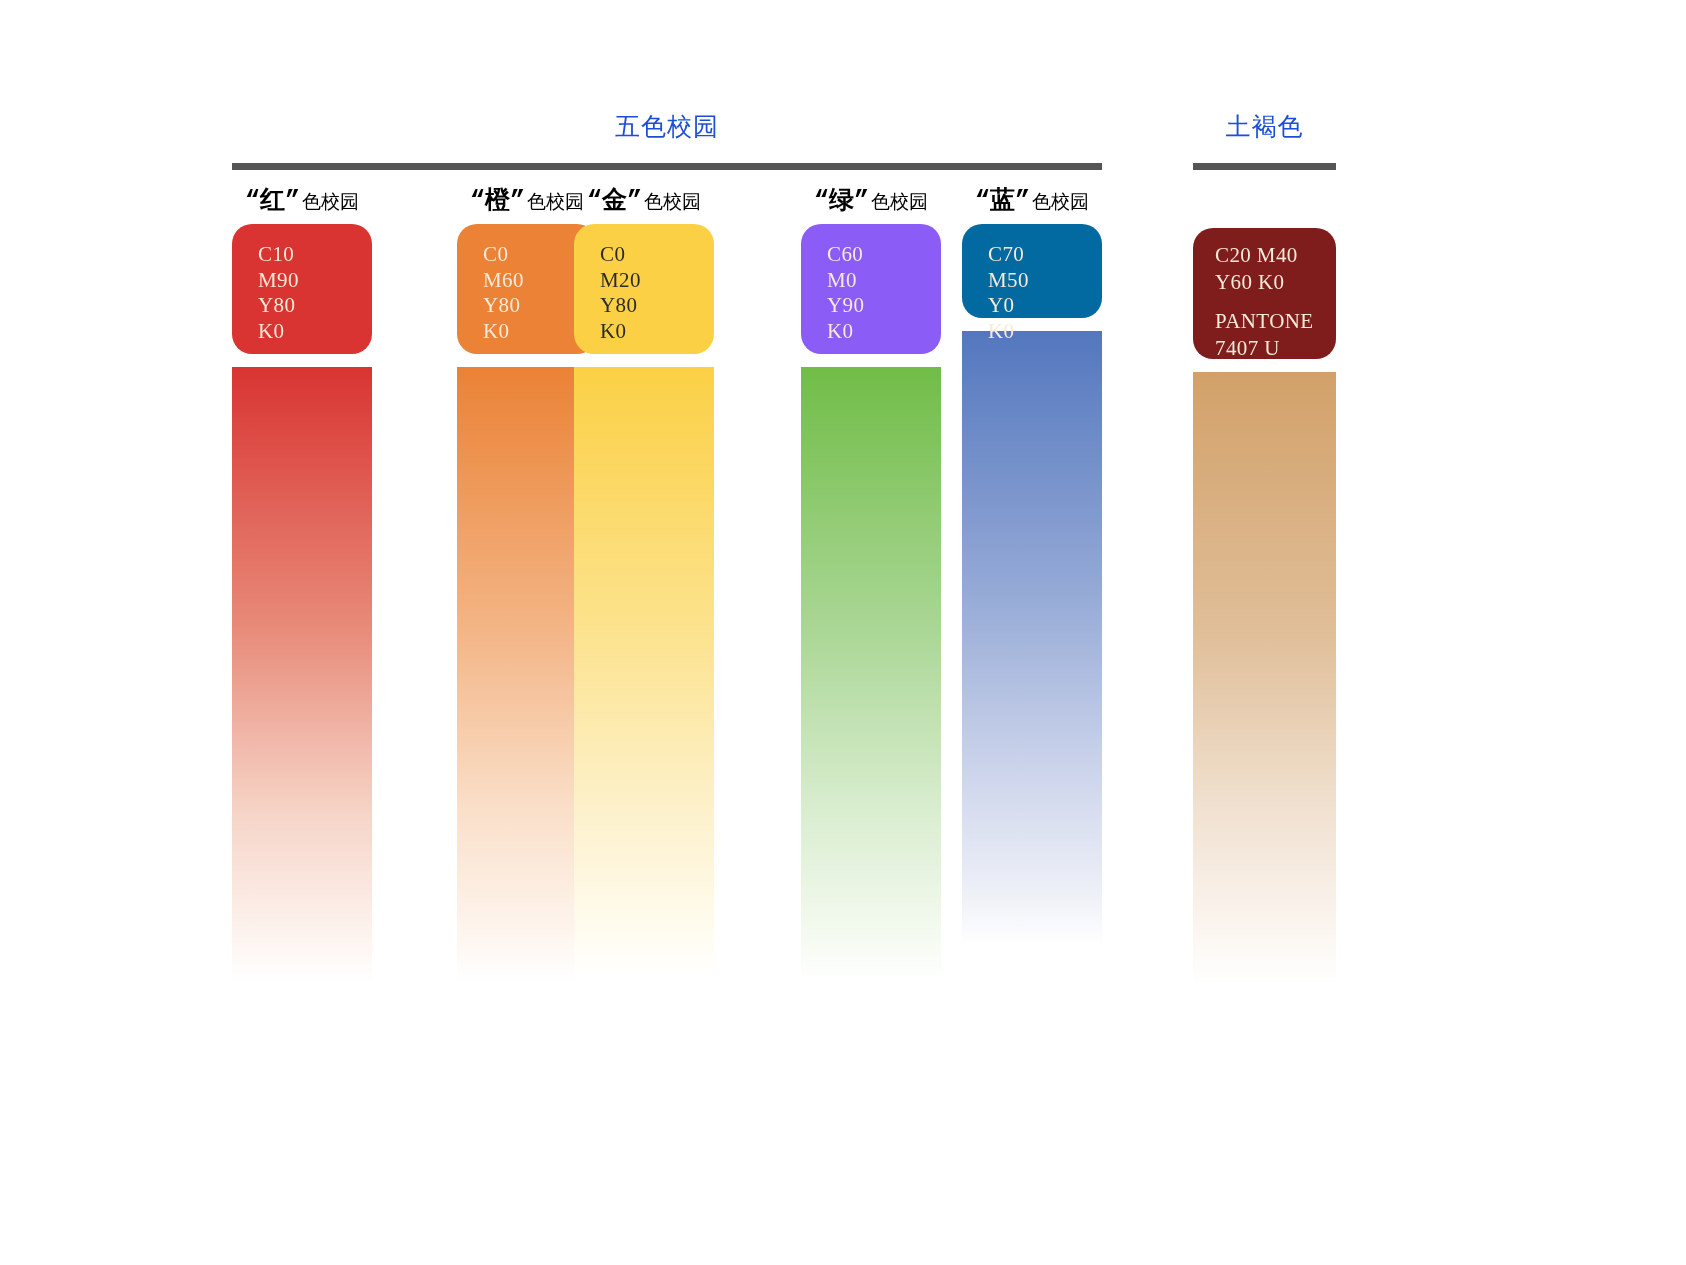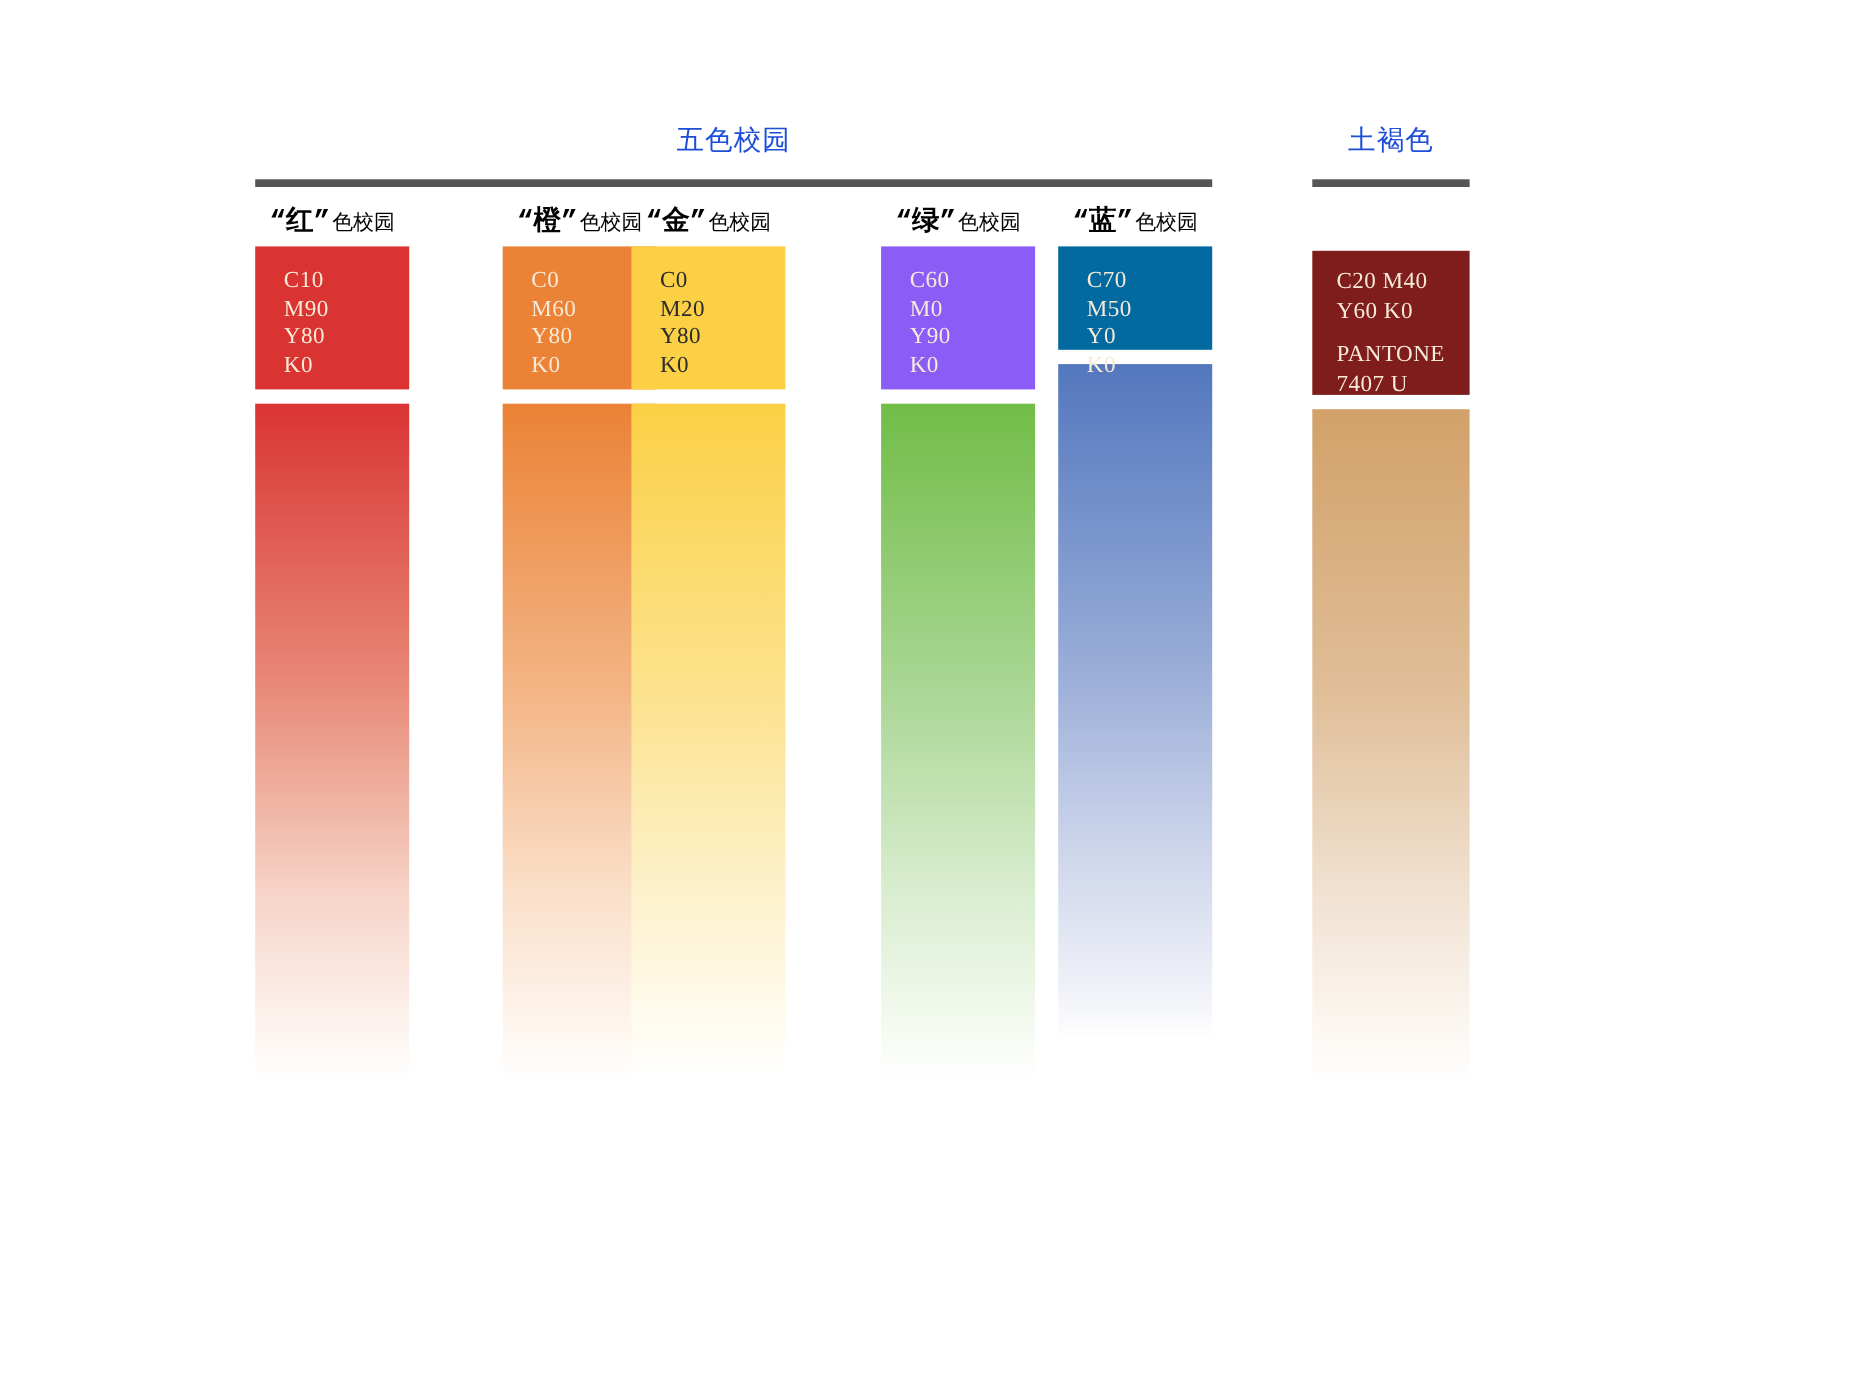--- a/index.html
+++ b/index.html
@@ -67,20 +67,21 @@
   .label-suffix {
     font-size: 19px;
     margin-left: 2px;
   }
 
   
   .swatch-solid {
     position: relative;
     box-sizing: border-box;
     padding: 18px 0 0 26px;
+    border-radius: 20px;
   }
   .swatch-solid .cmyk-line {
     font-size: 21px;
     line-height: 25.5px;
     letter-spacing: 0.4px;
     white-space: nowrap;
   }
   .cmyk-light .cmyk-line { color: #f7ead8; }
   .cmyk-dark  .cmyk-line { color: #2b2b2b; }
 

